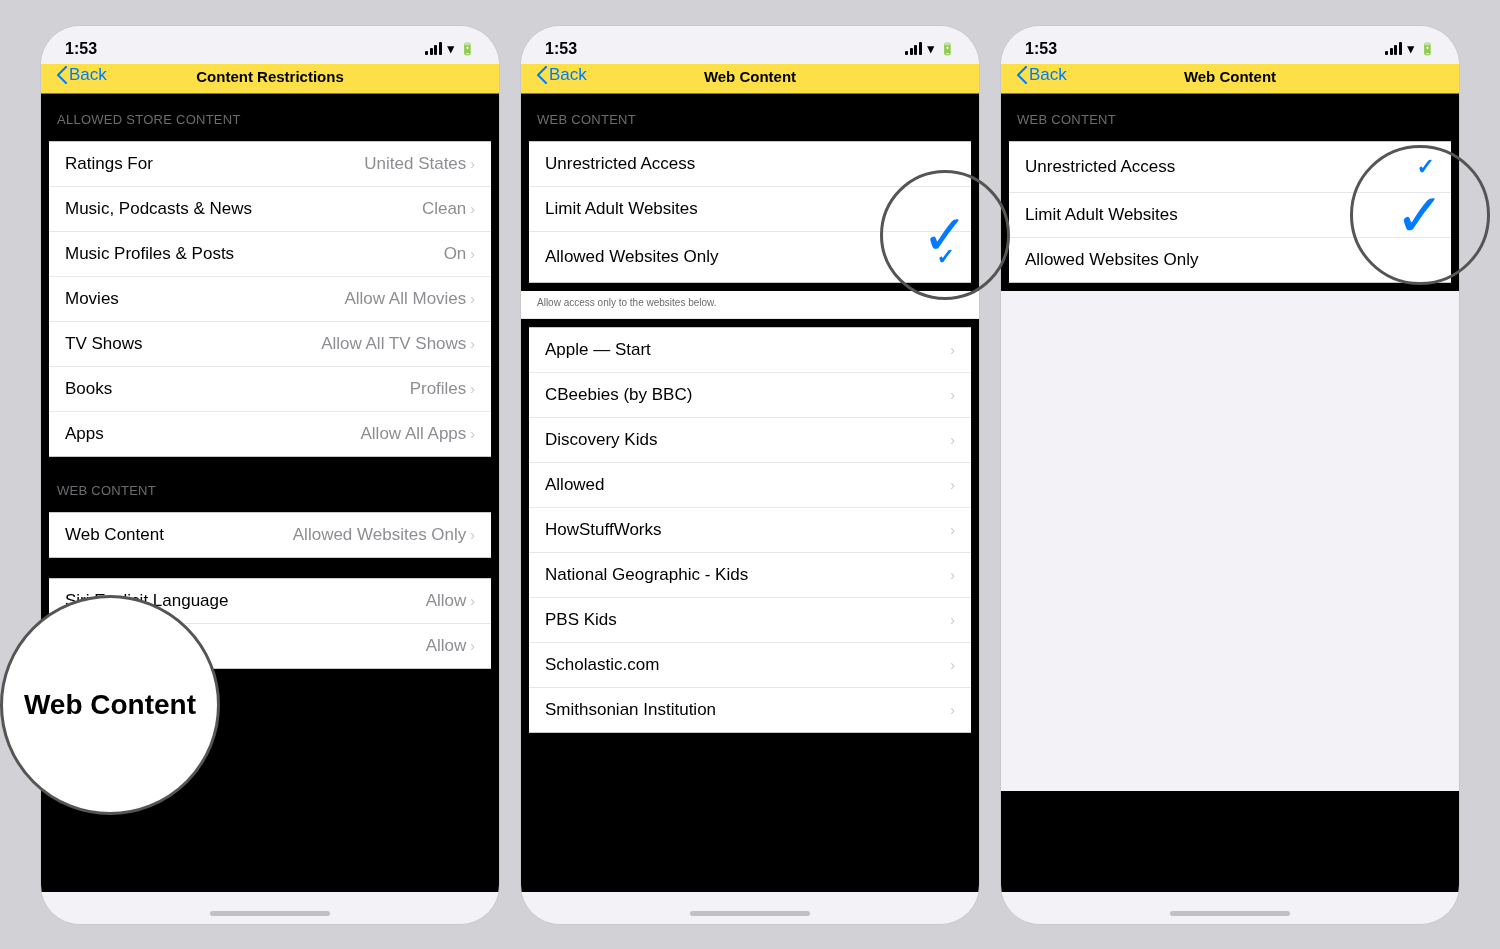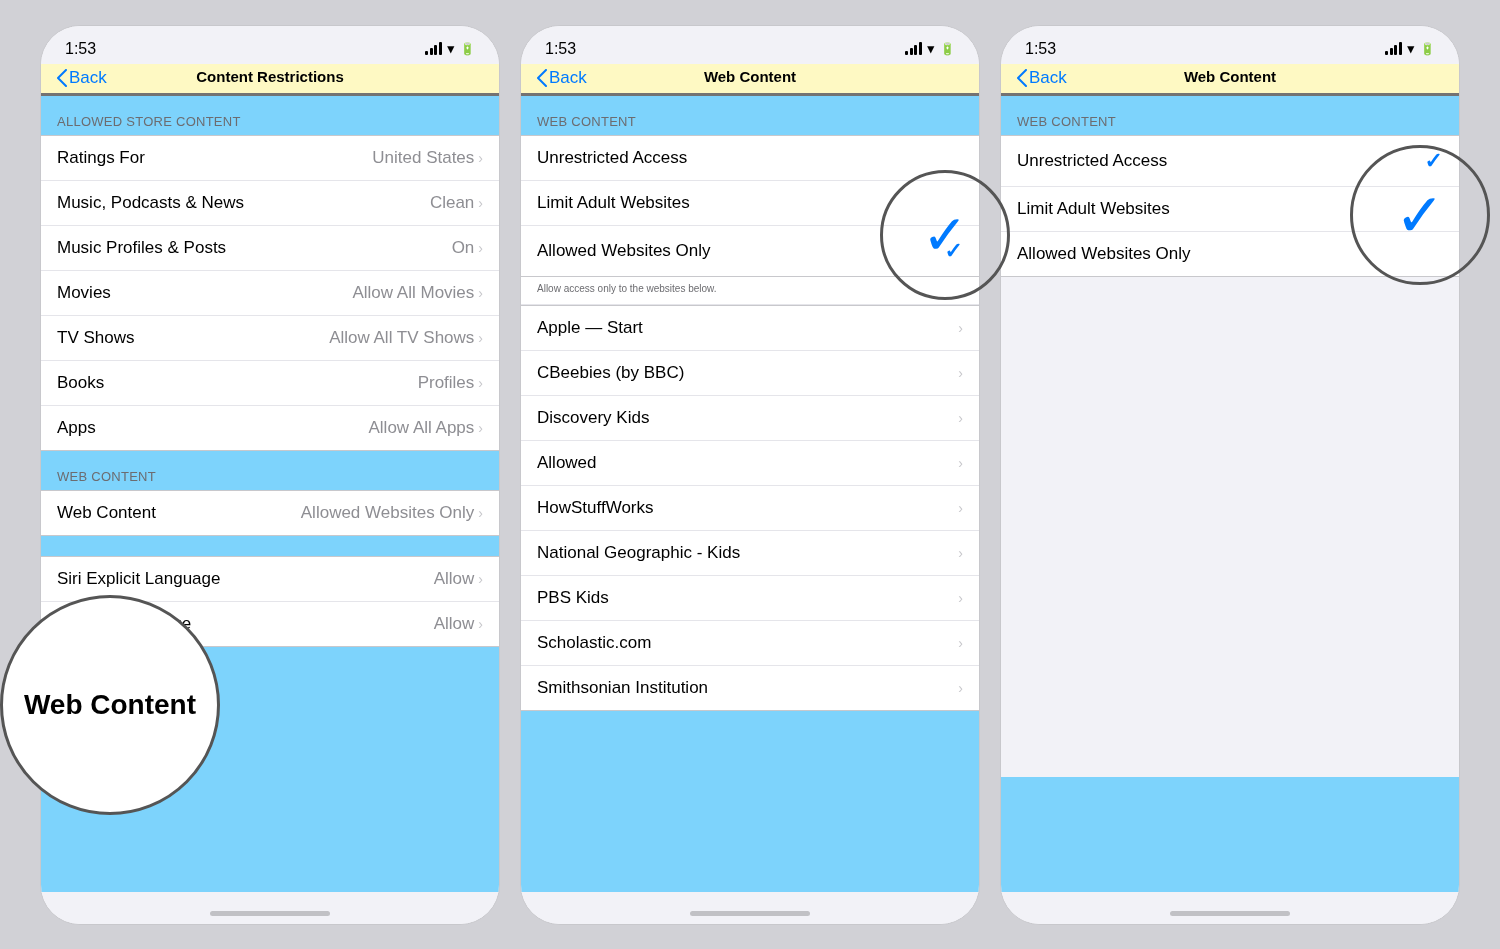--- a/index.html
+++ b/index.html
@@ -30,32 +30,32 @@
     
     .status-bar {
       background: #f2f2f7;
       display: flex;
       justify-content: space-between;
       align-items: center;
       padding: 14px 24px 6px;
       font-size: 15px;
       font-weight: 600;
     }
-    .status-time { font-weight: 400; font-size: 16px; }
+    .status-time { font-weight: 700; font-size: 16px; }
     .status-icons { display: flex; gap: 6px; align-items: center; }
 
     
     .nav-bar {
-      background: #fef9c3;
-      display: flex;
-      align-items: flex-start;
+      background: #fde047;
+      display: flex;
+      align-items: flex-end;
       justify-content: center;
       padding: 4px 16px 8px;
       position: relative;
-      border-bottom: 3px solid #737373;
+      border-bottom: 1px solid #737373;
     }
     .nav-back {
       position: absolute;
       left: 16px;
       color: #007aff;
       font-size: 17px;
       display: flex;
       align-items: center;
       gap: 2px;
     }
@@ -63,37 +63,37 @@
     .nav-title {
       font-size: 15px;
       font-weight: 600;
       color: #000;
     }
 
     
     .content {
       flex: 1;
       overflow-y: auto;
-      background: #7dd3fc;
+      background: #000000;
     }
 
     
     .section-header {
       padding: 18px 16px 6px;
       font-size: 13px;
       color: #6c6c70;
       font-weight: 400;
       letter-spacing: 0.02em;
       text-transform: uppercase;
     }
 
     
     .list-group {
       background: #fff;
-      margin: 0;
+      margin: 8px;
       border-top: 0.5px solid #c8c8cc;
       border-bottom: 0.5px solid #c8c8cc;
     }
 
     .list-item {
       display: flex;
       align-items: center;
       justify-content: space-between;
       padding: 12px 16px;
       background: #fff;

